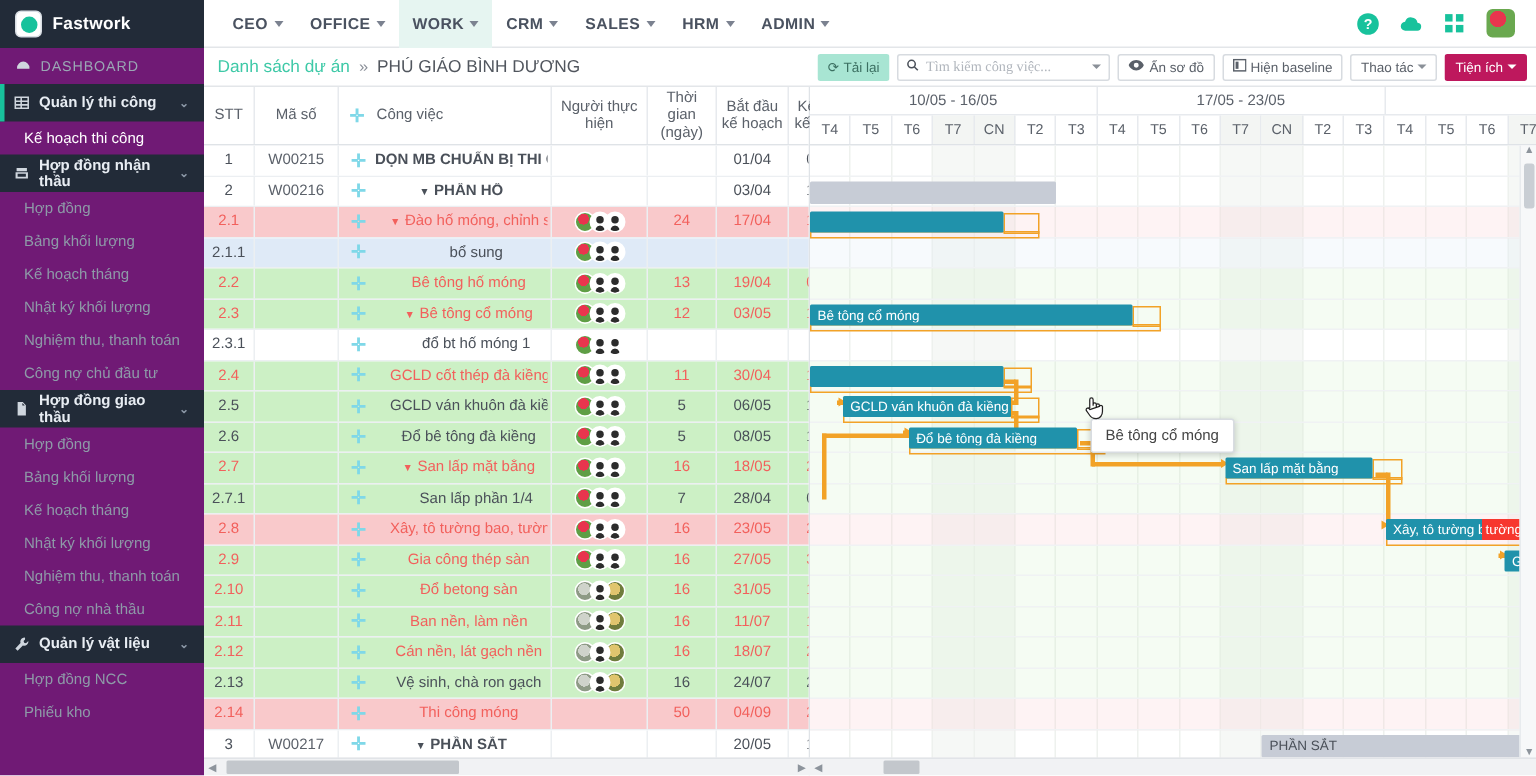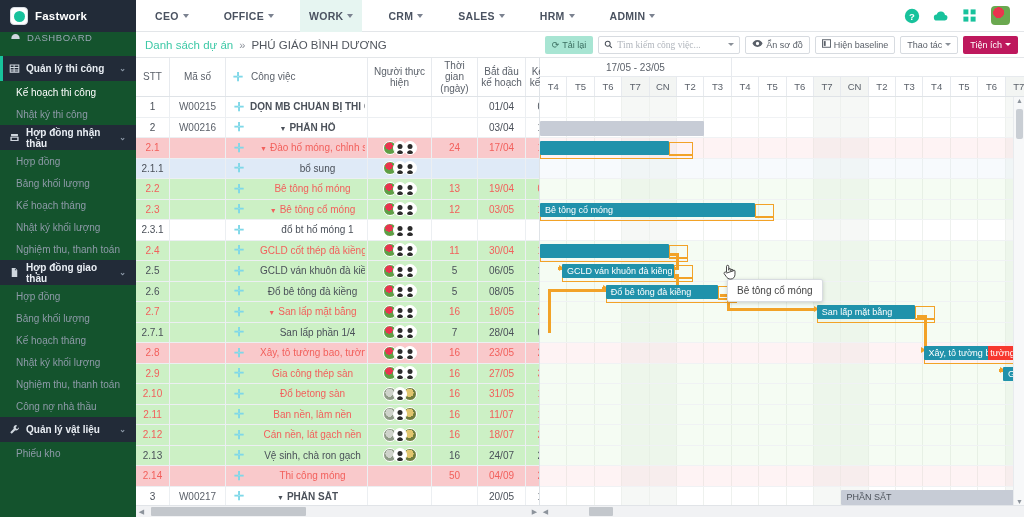--- a/index.html
+++ b/index.html
@@ -9,42 +9,42 @@
     font-family: "Liberation Sans", sans-serif;
     font-size: 11px;
     background: #fff;
     color: #444;
   }
   .app { display: flex; width: 1024px; height: 517px; }
 
   
   .sidebar {
     width: 136px; height: 517px;
-    background: #14532d;
+    background: #701a75;
     color: #cfd6de;
     overflow: hidden;
     flex: 0 0 136px;
     position: relative;
   }
   .brand {
     height: 32px; display: flex; align-items: center; gap: 7px;
     padding: 0 10px; background: #222b38;
   }
   .brand-logo {
     width: 18px; height: 18px; border-radius: 4px; background: #ffffff;
     display: flex; align-items: center; justify-content: center;
     border: 1px solid #d8dde3;
   }
   .brand-logo i {
     width: 11px; height: 11px; border-radius: 50%;
     background: #18c29c; display:block;
   }
   .brand-name { color: #fff; font-weight: bold; font-size: 11.5px; letter-spacing: .2px; }
 
-  .nav-top { height: 24px; display: flex; gap: 6px; padding: 0 10px;
+  .nav-top { height: 24px; display: flex; align-items: center; gap: 6px; padding: 0 10px;
              color: #9aa6b4; font-size: 9.5px; letter-spacing: .6px; }
   .nav-group {
     height: 25px; display: flex; align-items: center; gap: 6px; padding: 0 10px 0 9px;
     background: #222b38; color: #e8edf3; font-weight: bold; font-size: 10px;
     position: relative; cursor: pointer;
   }
   .nav-group.active::before {
     content: ""; position: absolute; left: 0; top: 0; bottom: 0; width: 3px; background: #18c29c;
   }
   .nav-group .chev { margin-left: auto; font-size: 8px; color: #8d99a8; }
@@ -54,21 +54,21 @@
     height: 22px; display: flex; align-items: center; padding-left: 16px;
     font-size: 10px; color: #8e9aa8; cursor: pointer;
   }
   .nav-item.sel { color: #ffffff; font-weight: normal; }
 
   
   .main { flex: 1 1 auto; height: 517px; display: flex; flex-direction: column; min-width:0; }
 
   .topbar {
     height: 32px; background: #fff; border-bottom: 1px solid #e3e6e9;
-    display: flex; align-items: center; padding: 0 8px 0 10px; gap: 17px;
+    display: flex; align-items: center; padding: 0 8px 0 10px; gap: 0;
   }
   .menu-item {
     font-size: 10.5px; font-weight: bold; color: #4a5260; letter-spacing: .3px;
     padding: 0 9px; height: 32px; display:flex; align-items:center; gap:4px; cursor: pointer;
   }
   .menu-item.active { background: #e6f5f1; }
   .caret { border-left: 3.2px solid transparent; border-right: 3.2px solid transparent;
            border-top: 4px solid #7b8290; display:inline-block; }
   .topbar-right { margin-left: auto; display: flex; align-items: center; gap: 13px; padding-right: 6px;}
   .ticon { width: 16px; height: 16px; color: #18c29c; display:block; cursor:pointer;}
@@ -261,23 +261,20 @@
         <svg viewBox="0 0 16 16" width="11" height="11">
             <path fill="currentColor" d="M1 2h14v12H1V2zm1.5 1.5v2.2h4.2V3.5H2.5zm5.7 0v2.2h5.3V3.5H8.2zM2.5 7.2v2.1h4.2V7.2H2.5zm5.7 0v2.1h5.3V7.2H8.2zM2.5 10.8v1.7h4.2v-1.7H2.5zm5.7 0v1.7h5.3v-1.7H8.2z"></path>
           </svg>
       </span>
       <span>Quản lý thi công</span>
       <span class="chev">⌄</span>
     </div>
     <div class="nav-item sel">
       <span>Kế hoạch thi công</span>
     </div>
-    <div class="nav-item">
-      <span>Nhật ký thi công</span>
-    </div>
 
     <div class="nav-group">
       <span class="nav-ico">
         <svg viewBox="0 0 16 16" width="11" height="11">
             <path fill="currentColor" d="M3 3h10v3H3V3zm-1 4h12v6H2V7zm2 1.5v3h8v-3H4z"></path>
           </svg>
       </span>
       <span>Hợp đồng nhận thầu</span>
       <span class="chev">⌄</span>
     </div>
@@ -289,20 +286,23 @@
       </div>
     <div class="nav-item">
         <span>Kế hoạch tháng</span>
       </div>
     <div class="nav-item">
         <span>Nhật ký khối lượng</span>
       </div>
     <div class="nav-item">
         <span>Nghiệm thu, thanh toán</span>
       </div>
+    <div class="nav-item">
+        <span>Công nợ chủ đầu tư</span>
+      </div>
 
     <div class="nav-group">
       <span class="nav-ico">
         <svg viewBox="0 0 16 16" width="11" height="11">
             <path fill="currentColor" d="M4 1.5h5l3 3v10H4v-13zm4.6 1v2.4H11L8.6 2.5zM5.5 7h5v1h-5V7zm0 2.4h5v1h-5v-1z"></path>
           </svg>
       </span>
       <span>Hợp đồng giao thầu</span>
       <span class="chev">⌄</span>
     </div>
@@ -327,20 +327,23 @@
 
     <div class="nav-group">
       <span class="nav-ico">
         <svg viewBox="0 0 16 16" width="11" height="11">
             <path fill="currentColor" d="M11.2 1.6a4 4 0 0 0-4.4 5.3L1.8 12l2.2 2.2 5.1-5a4 4 0 0 0 5.3-4.4l-2.3 2.3-1.8-.5-.5-1.8 1.4-1.4z"></path>
           </svg>
       </span>
       <span>Quản lý vật liệu</span>
       <span class="chev">⌄</span>
     </div>
+    <div class="nav-item">
+        <span>Hợp đồng NCC</span>
+      </div>
     <div class="nav-item">
         <span>Phiếu kho</span>
       </div>
 
   </aside>
 
   <div class="main">
 
     <div class="topbar">
       <div class="menu-item">
@@ -849,20 +852,21 @@
     <div class="cell c-tg txt-dark"></div>
     <div class="cell c-bd txt-dark">20/05</div>
     <div class="cell c-kt txt-dark">16/06</div>
   </div>
           </div>
       </div>
 
       <div class="gantt">
         <div class="gantt-head">
           <div class="wk-row" id="wk-row">
+              <div class="wk" style="width: 191.8px; flex-basis: 191.8px;">10/05 - 16/05</div>
               <div class="wk" style="width: 191.8px; flex-basis: 191.8px;">17/05 - 23/05</div>
             </div>
           <div class="day-row" id="day-row">
               <div class="day">T4</div>
               <div class="day">T5</div>
               <div class="day">T6</div>
               <div class="day we">T7</div>
               <div class="day we">CN</div>
               <div class="day">T2</div>
               <div class="day">T3</div>

